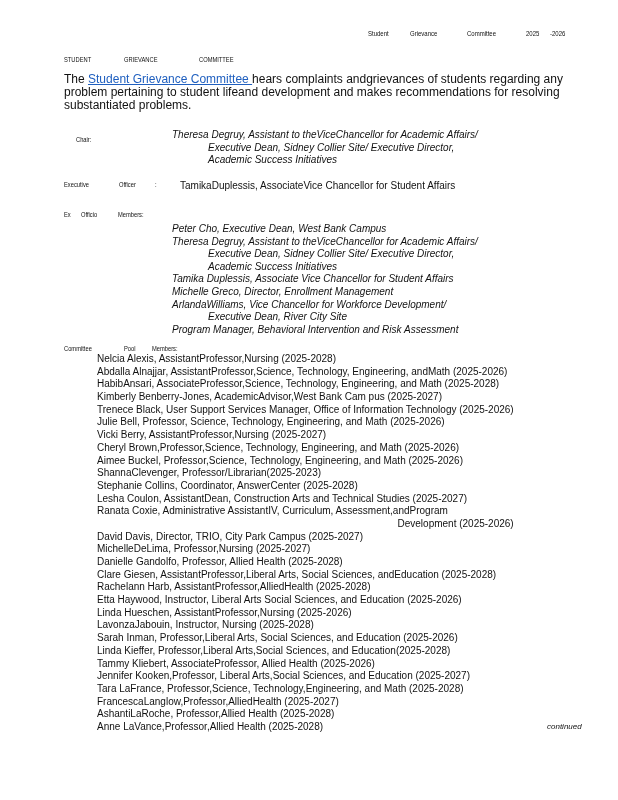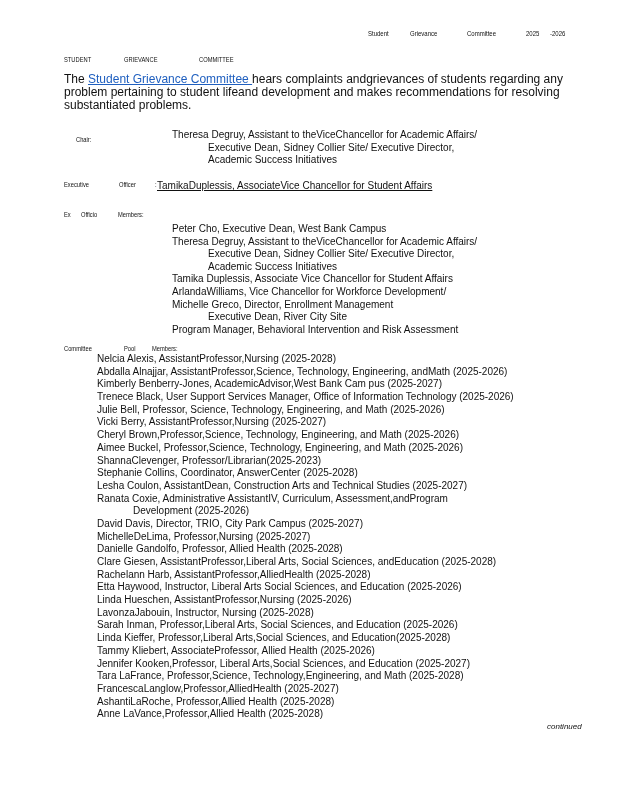--- a/index.html
+++ b/index.html
@@ -7,25 +7,25 @@
   .narrow { font-family: "Liberation Sans", sans-serif; font-size: 8px; transform: scaleX(0.72); transform-origin: left center; display: inline-block; white-space: nowrap; letter-spacing: 0; }
   .hdr { position: absolute; top: 29px; left: 368px; font-size: 8px; white-space: nowrap; }
   .hdr span { display: inline-block; transform: scaleX(0.75); transform-origin: left center; }
   .title { position: absolute; top: 55px; left: 64px; font-size: 8px; white-space: nowrap; }
   .title span { display: inline-block; transform: scaleX(0.72); transform-origin: left center; }
   .intro { position: absolute; top: 73px; left: 64px; width: 520px; font-size: 12px; line-height: 13px; }
   .intro a { color: #1f5fbf; text-decoration: underline; }
   .lbl { position: absolute; left: 64px; }
   .line { position: absolute; font-size: 10px; line-height: 12.6px; white-space: nowrap; }
   .block { position: absolute; font-size: 10px; line-height: 12.6px; }
-  .block .row { white-space: nowrap; height: 12.6px; }
+  .block .row { white-space: nowrap; height: 12.6px; font-style: italic; }
   .block .indent { padding-left: 36px; }
   .pool { position: absolute; left: 97px; top: 353px; font-size: 10px; line-height: 12.7px; }
   .pool .row { white-space: nowrap; height: 12.7px; }
-  .pool .indent { padding-left: 36px; }
+  .pool .indent { padding-left: 36px; text-align: right; }
   .continued { position: absolute; top: 722px; left: 499px; font-size: 8px; font-style: italic; padding-left: 48px; }
 </style>
 </head>
 <body>
 
 <div class="hdr">
   <span style="position:absolute;left:0">Student</span>
   <span style="position:absolute;left:42px">Grievance</span>
   <span style="position:absolute;left:99px">Committee</span>
   <span style="position:absolute;left:158px">2025</span>
@@ -49,47 +49,48 @@
   <div class="row">Theresa Degruy, Assistant to theViceChancellor for Academic  Affairs/</div>
   <div class="row indent">Executive Dean, Sidney Collier Site/ Executive Director,</div>
   <div class="row indent">Academic Success Initiatives</div>
 </div>
 
 <div class="lbl" style="top:180px;">
   <span class="narrow" style="position:absolute;left:0">Executive</span>
   <span class="narrow" style="position:absolute;left:55px">Officer</span>
   <span class="narrow" style="position:absolute;left:91px">:</span>
 </div>
-<div class="line" style="left:157px; top:180px;text-decoration:underline;">TamikaDuplessis, AssociateVice Chancellor for Student Affairs</div>
+<div class="line" style="left:180px; top:180px;">TamikaDuplessis, AssociateVice Chancellor for Student Affairs</div>
 
 <div class="lbl" style="top:210px;">
   <span class="narrow" style="position:absolute;left:0">Ex</span>
   <span class="narrow" style="position:absolute;left:17px">Officio</span>
   <span class="narrow" style="position:absolute;left:54px">Members:</span>
 </div>
 <div class="block" id="exofficio" style="left:172px; top:223px;">
     <div class="row">Peter Cho, Executive Dean, West Bank Campus</div>
     <div class="row">Theresa Degruy, Assistant to theViceChancellor for Academic  Affairs/</div>
     <div class="row indent">Executive Dean, Sidney Collier Site/ Executive Director,</div>
     <div class="row indent">Academic Success Initiatives</div>
     <div class="row">Tamika Duplessis, Associate Vice Chancellor for Student Affairs</div>
+    <div class="row">Michelle Greco, Director, Enrollment Management</div>
     <div class="row">ArlandaWilliams, Vice Chancellor for Workforce Development/</div>
-    <div class="row">Michelle Greco, Director, Enrollment Management</div>
     <div class="row indent">Executive Dean, River City Site</div>
     <div class="row">Program Manager, Behavioral Intervention and Risk Assessment</div>
   </div>
 
 <div class="lbl" style="top:344px;">
   <span class="narrow" style="position:absolute;left:0">Committee</span>
   <span class="narrow" style="position:absolute;left:60px">Pool</span>
   <span class="narrow" style="position:absolute;left:88px">Members:</span>
 </div>
 <div class="pool" id="pool">
     <div class="row">Nelcia Alexis, AssistantProfessor,Nursing (2025-2028)</div>
     <div class="row">Abdalla Alnajjar, AssistantProfessor,Science, Technology, Engineering, andMath (2025-2026)</div>
+    <div class="row">HabibAnsari, AssociateProfessor,Science, Technology, Engineering, and Math (2025-2028)</div>
     <div class="row">Kimberly Benberry-Jones, AcademicAdvisor,West Bank Cam pus (2025-2027)</div>
     <div class="row">Trenece Black, User Support Services Manager, Office of Information Technology (2025-2026)</div>
     <div class="row">Julie Bell, Professor, Science, Technology, Engineering, and Math (2025-2026)</div>
     <div class="row">Vicki Berry, AssistantProfessor,Nursing (2025-2027)</div>
     <div class="row">Cheryl Brown,Professor,Science, Technology, Engineering, and Math (2025-2026)</div>
     <div class="row">Aimee Buckel, Professor,Science, Technology, Engineering, and Math (2025-2026)</div>
     <div class="row">ShannaClevenger, Professor/Librarian(2025-2023)</div>
     <div class="row">Stephanie Collins, Coordinator, AnswerCenter (2025-2028)</div>
     <div class="row">Lesha Coulon, AssistantDean, Construction Arts and Technical Studies (2025-2027)</div>
     <div class="row">Ranata Coxie, Administrative AssistantIV, Curriculum, Assessment,andProgram</div>

